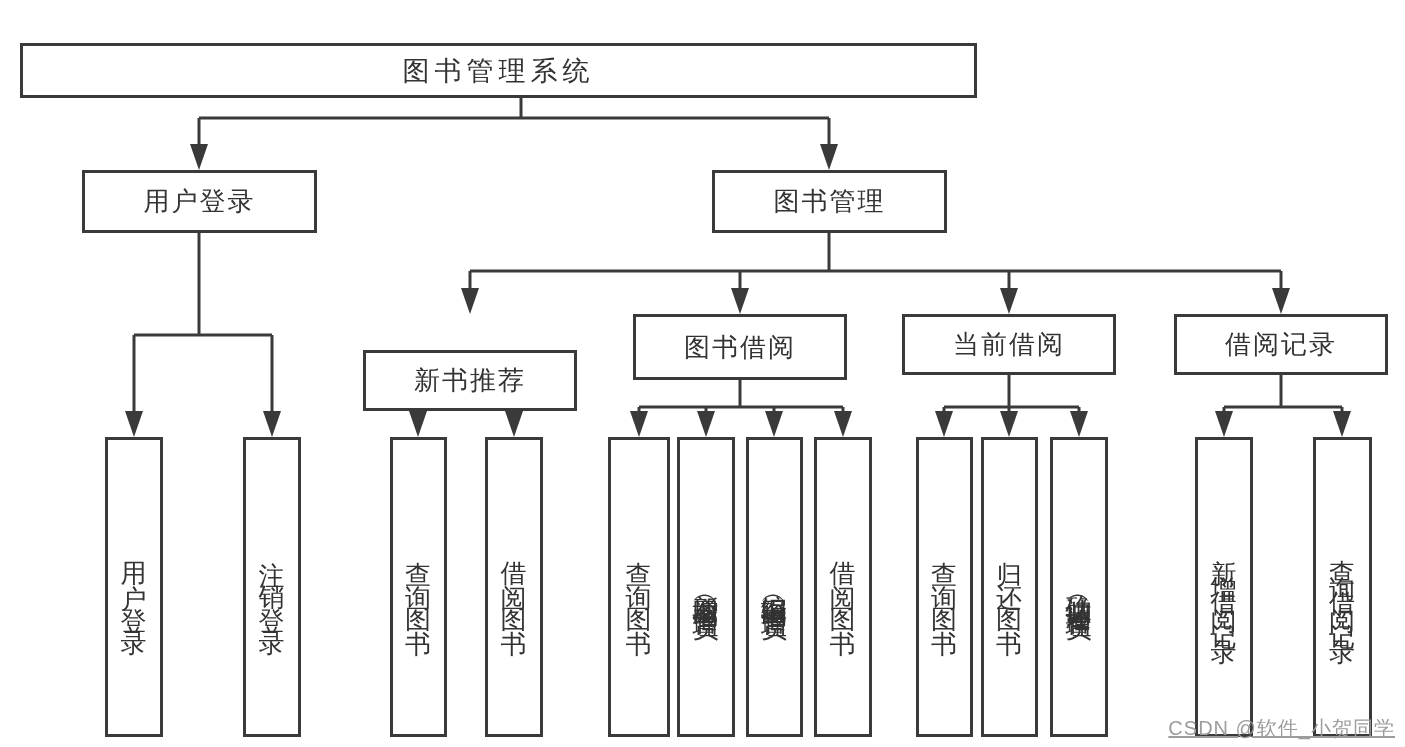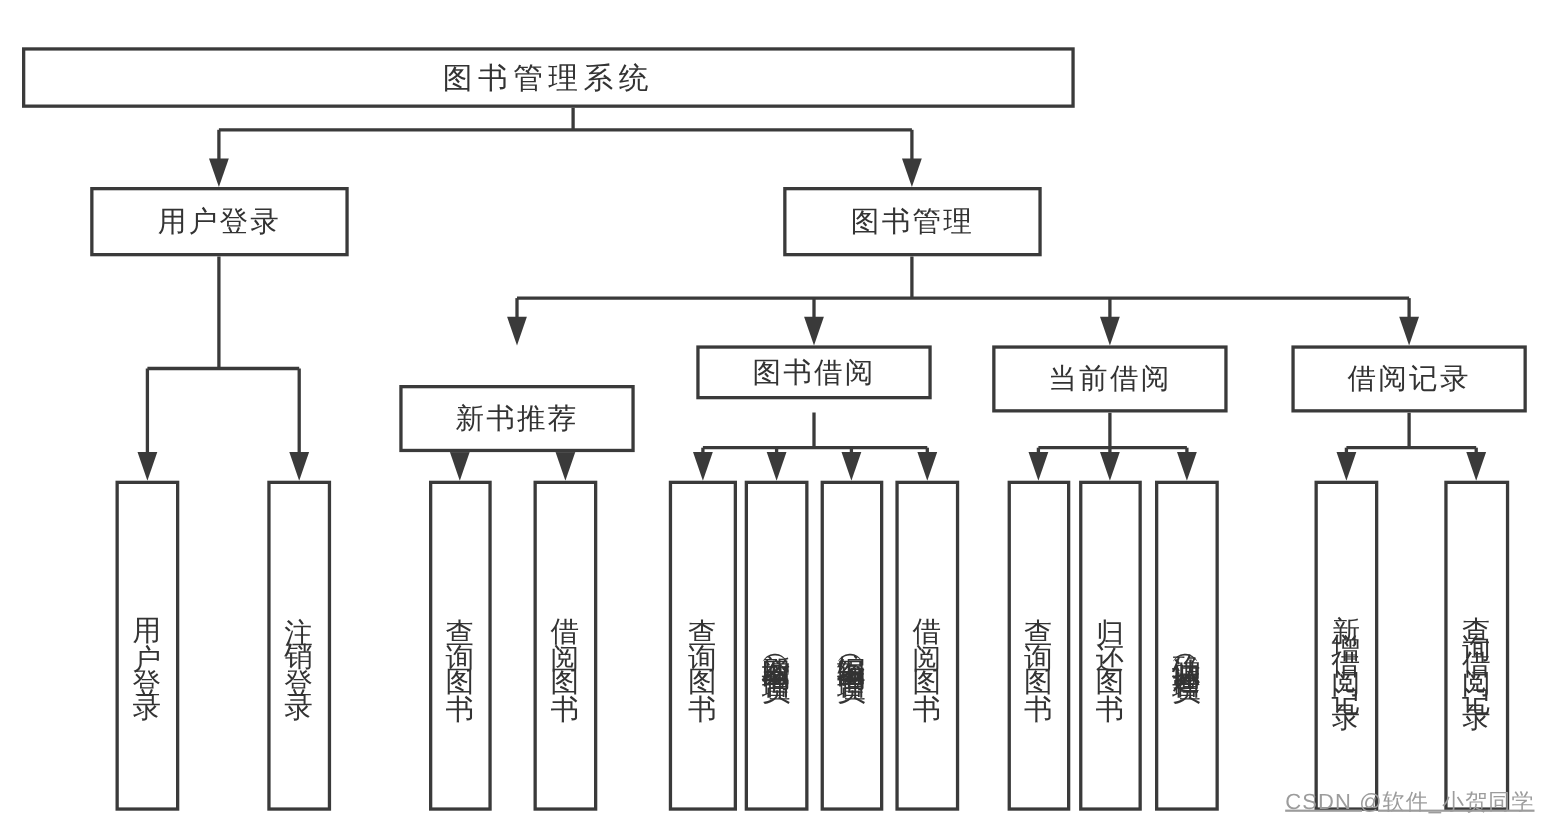--- a/index.html
+++ b/index.html
@@ -120,21 +120,21 @@
       <path d="M1333 411 L1351 411 L1342 437 Z"></path>
     </g>
   </svg>
 
   <div class="node root-box" style="left:20px;top:13px;width:957px;height:55px;margin-top:30px;">图书管理系统</div>
 
   <div class="node h-box" style="left:82px;top:170px;width:235px;height:63px;">用户登录</div>
   <div class="node h-box" style="left:712px;top:170px;width:235px;height:63px;">图书管理</div>
 
   <div class="node h-box" style="left:363px;top:314px;width:214px;height:61px;margin-top:36px;">新书推荐</div>
-  <div class="node h-box" style="left:633px;top:314px;width:214px;height:49px;">图书借阅</div>
+  <div class="node h-box" style="left:633px;top:314px;width:214px;height:66px;">图书借阅</div>
   <div class="node h-box" style="left:1174px;top:314px;width:214px;height:61px;">借阅记录</div>
   <div class="node h-box" style="left:902px;top:314px;width:214px;height:61px;">当前借阅</div>
 
   <div class="leaf" style="left:105px;width:58px;">
     <span class="v-text" style="letter-spacing: 23px;">用户登录</span>
   </div>
   <div class="leaf" style="left:243px;width:58px;">
     <span class="v-text" style="letter-spacing: 23px;">注销登录</span>
   </div>
 

